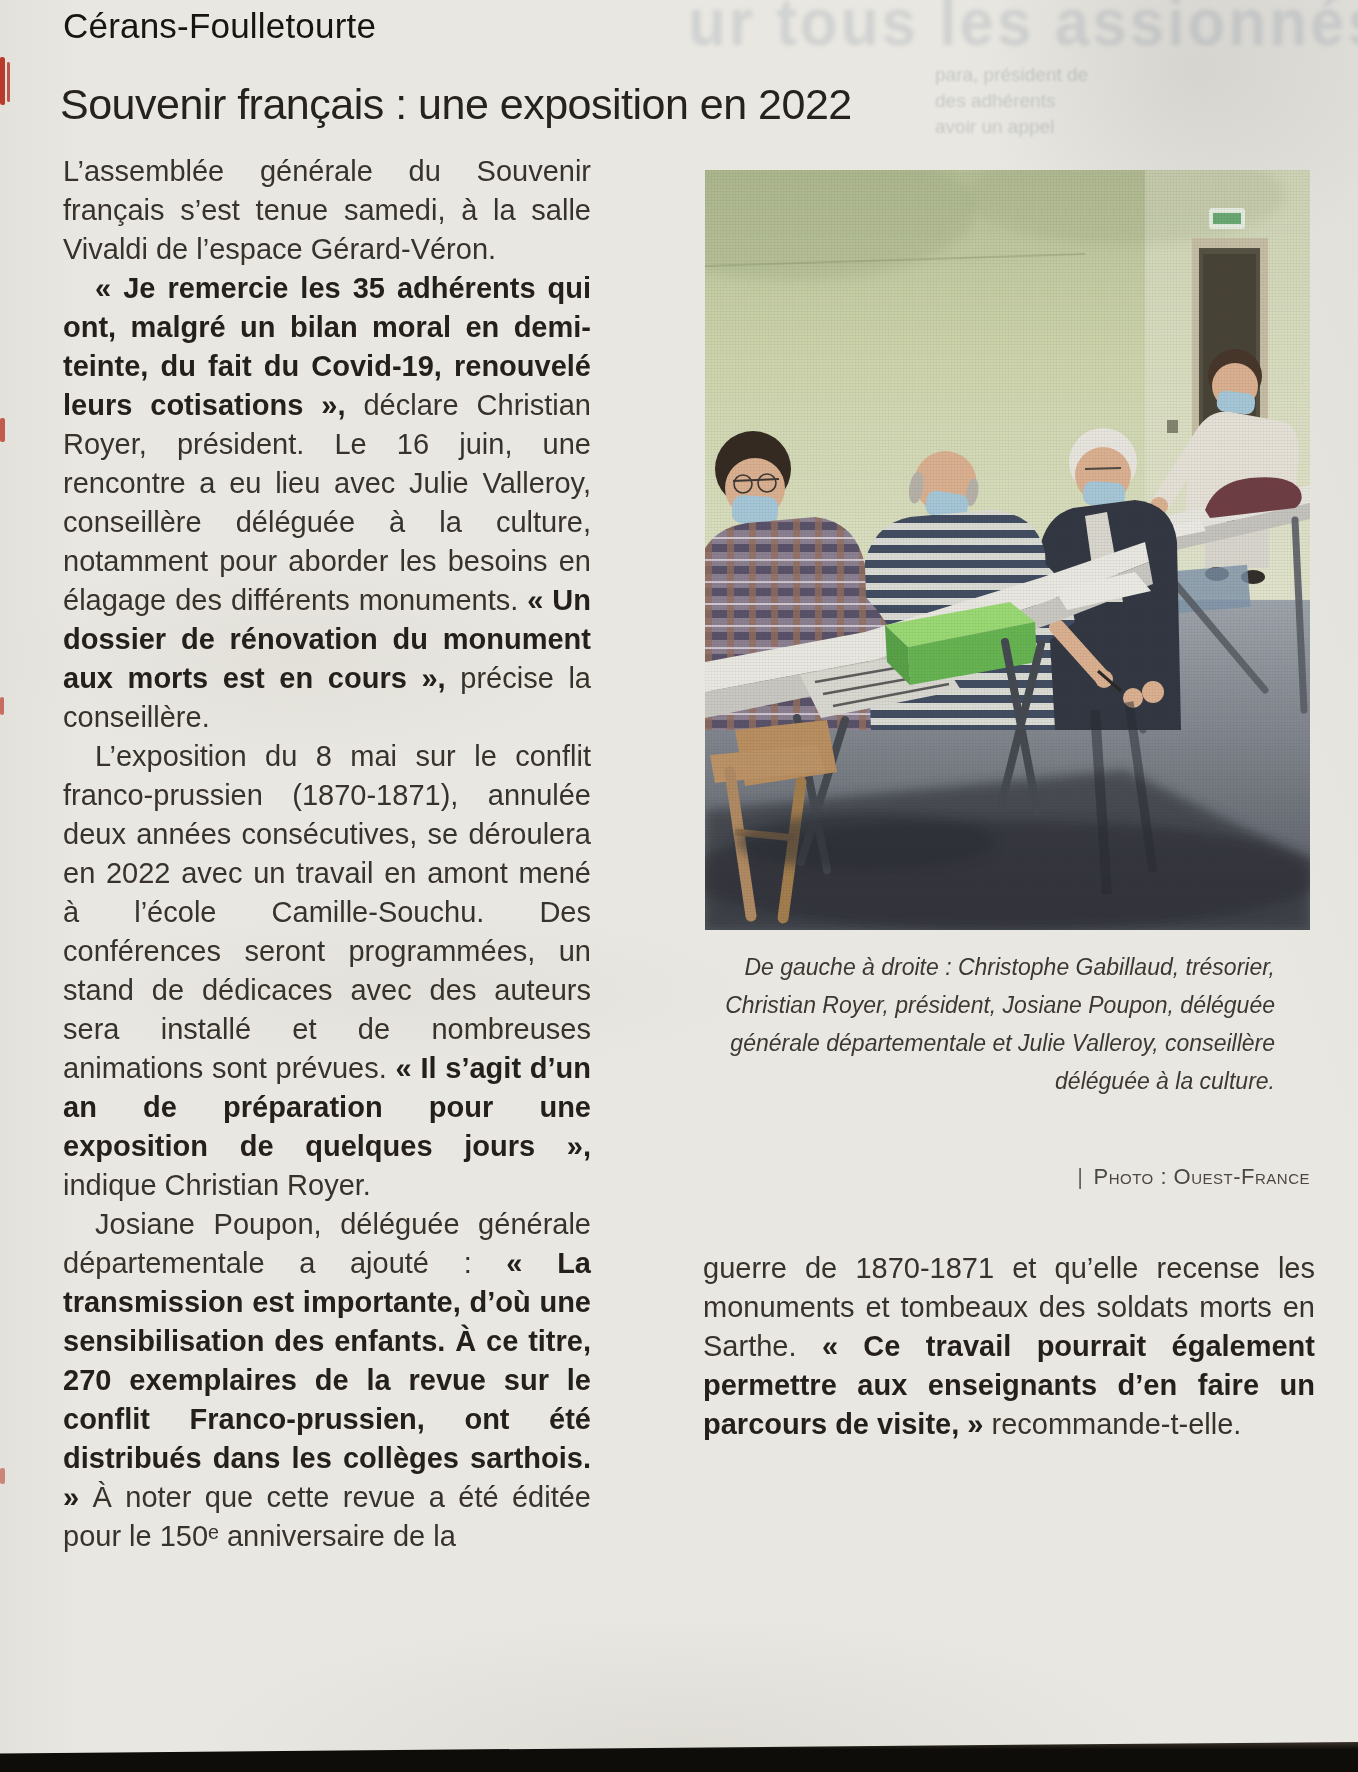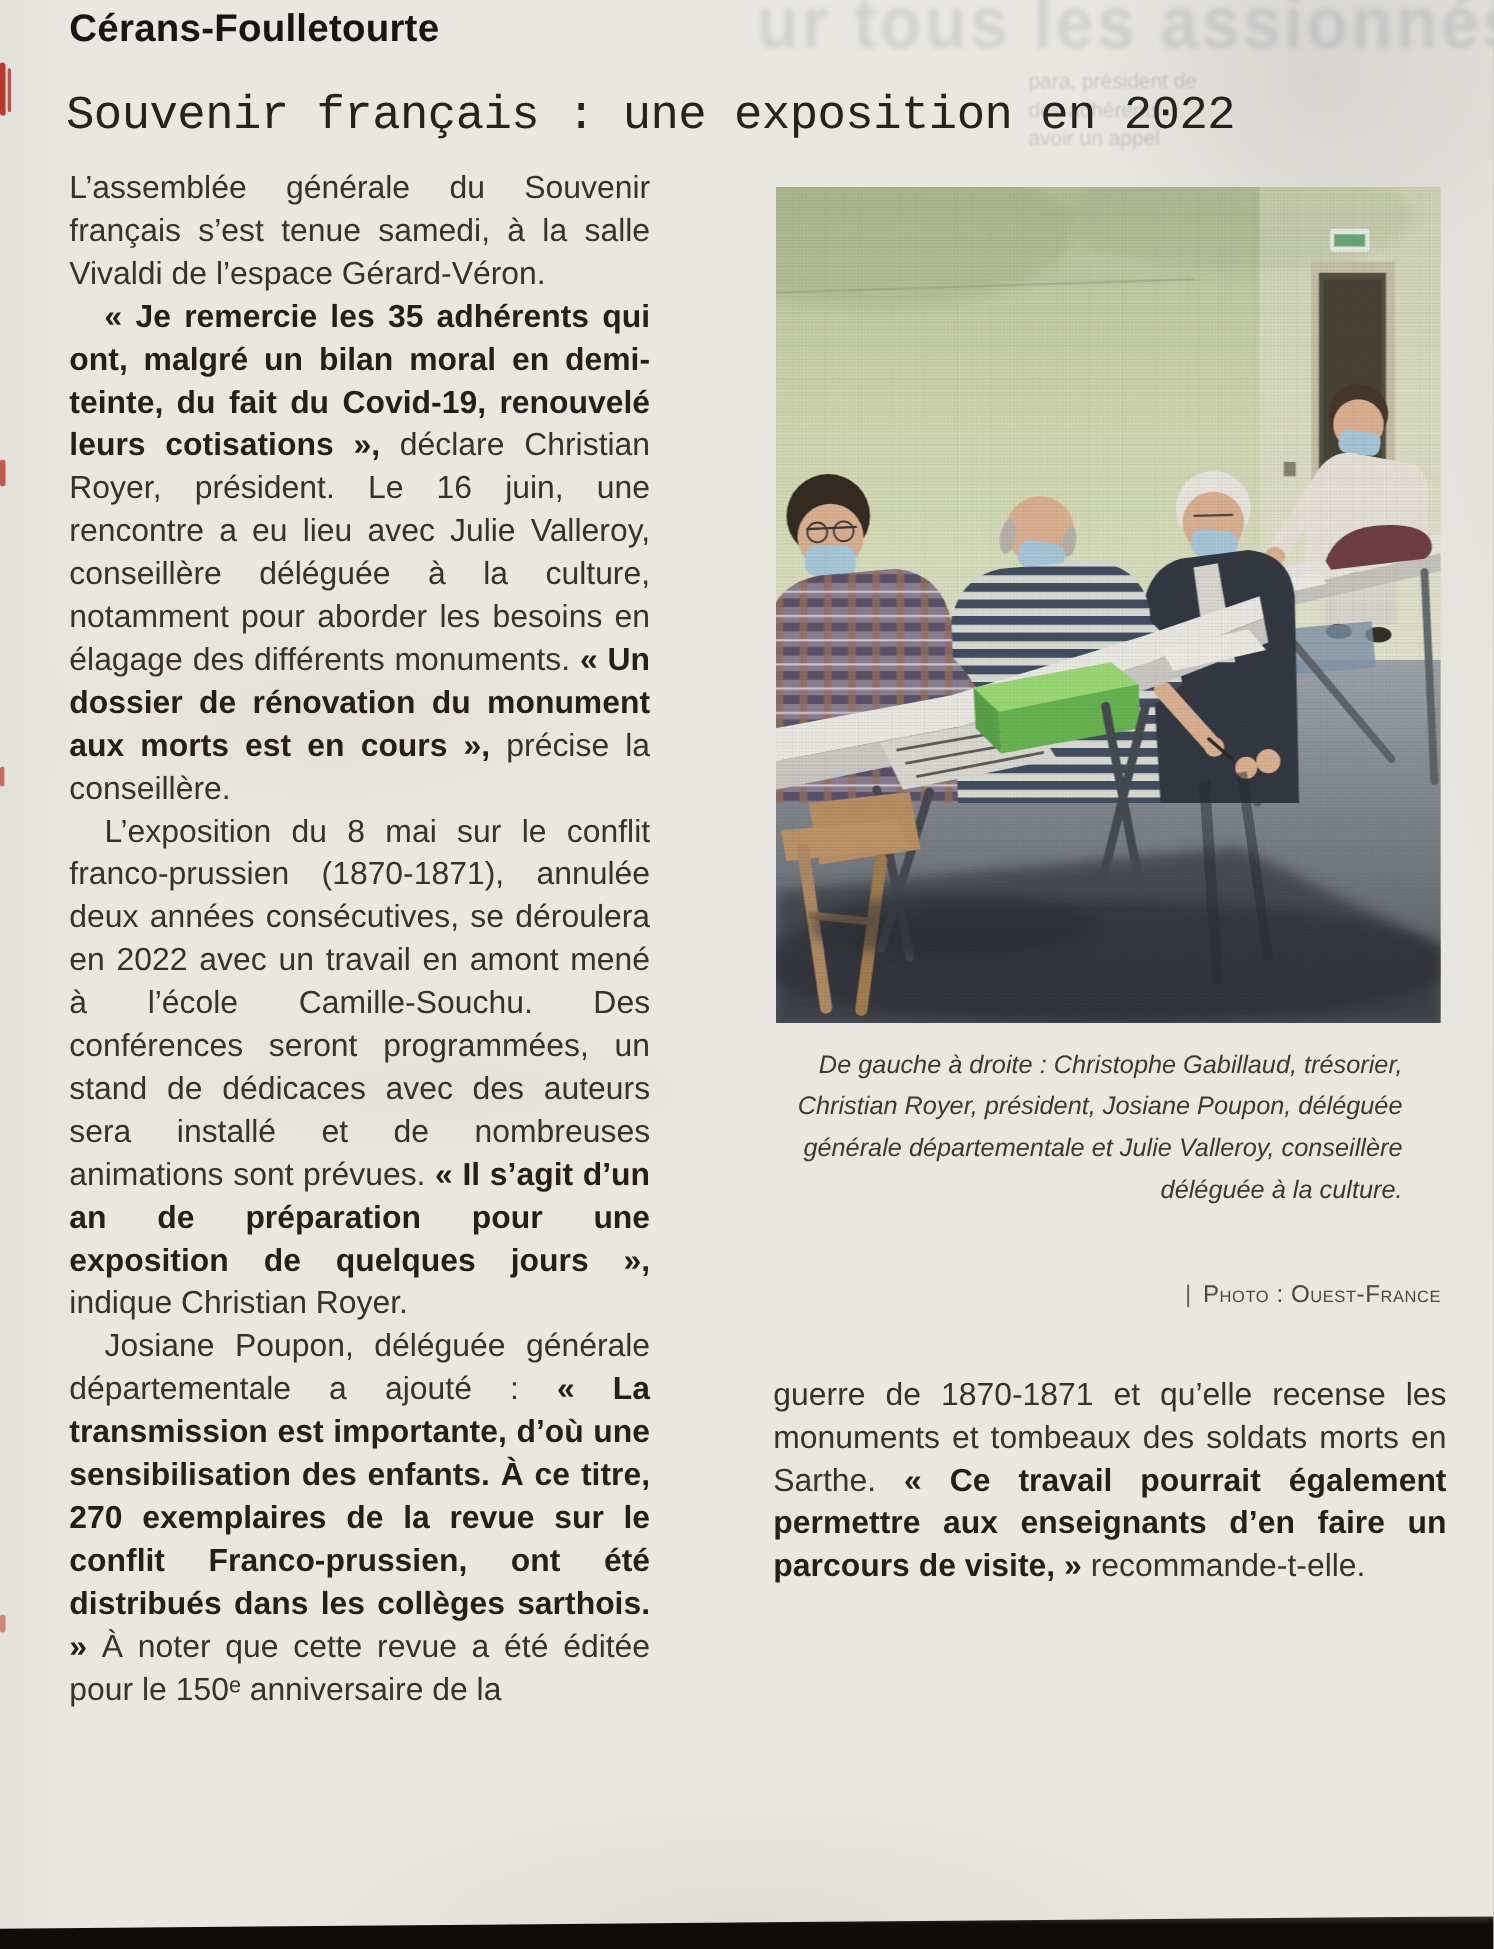--- a/index.html
+++ b/index.html
@@ -27,26 +27,26 @@
     transform:scaleY(1.08);white-space:nowrap;
   }
   .ghost-small{
     position:absolute;left:935px;top:62px;width:300px;
     font-size:19px;line-height:26px;text-align:left;
     color:rgba(70,85,110,.22);filter:blur(1.2px);
   }
   
   .kicker{
     position:absolute;left:63px;top:6px;
-    font-size:35px;font-weight:bold;color:#171412;letter-spacing:.2px;
+    font-size:35px;font-weight:normal;color:#171412;letter-spacing:.2px;
   }
   .headline{
     position:absolute;left:60px;top:80px;margin:0;
     font-size:43px;font-weight:500;color:#26221e;letter-spacing:-.5px;
-    font-family:Liberation Mono, monospace;
+    font-family:Liberation Sans, sans-serif;
   }
   
   .col{position:absolute;font-size:29px;line-height:39px;text-align:justify;color:#38322c;}
   .col p{margin:0;}
   .col p.indent{text-indent:32px;}
   .col .b{font-weight:bold;color:#241f1a;}
   .col-left{left:63px;top:152px;width:528px;}
   .col-right{left:703px;top:1249px;width:612px;}
   
   .photo{

